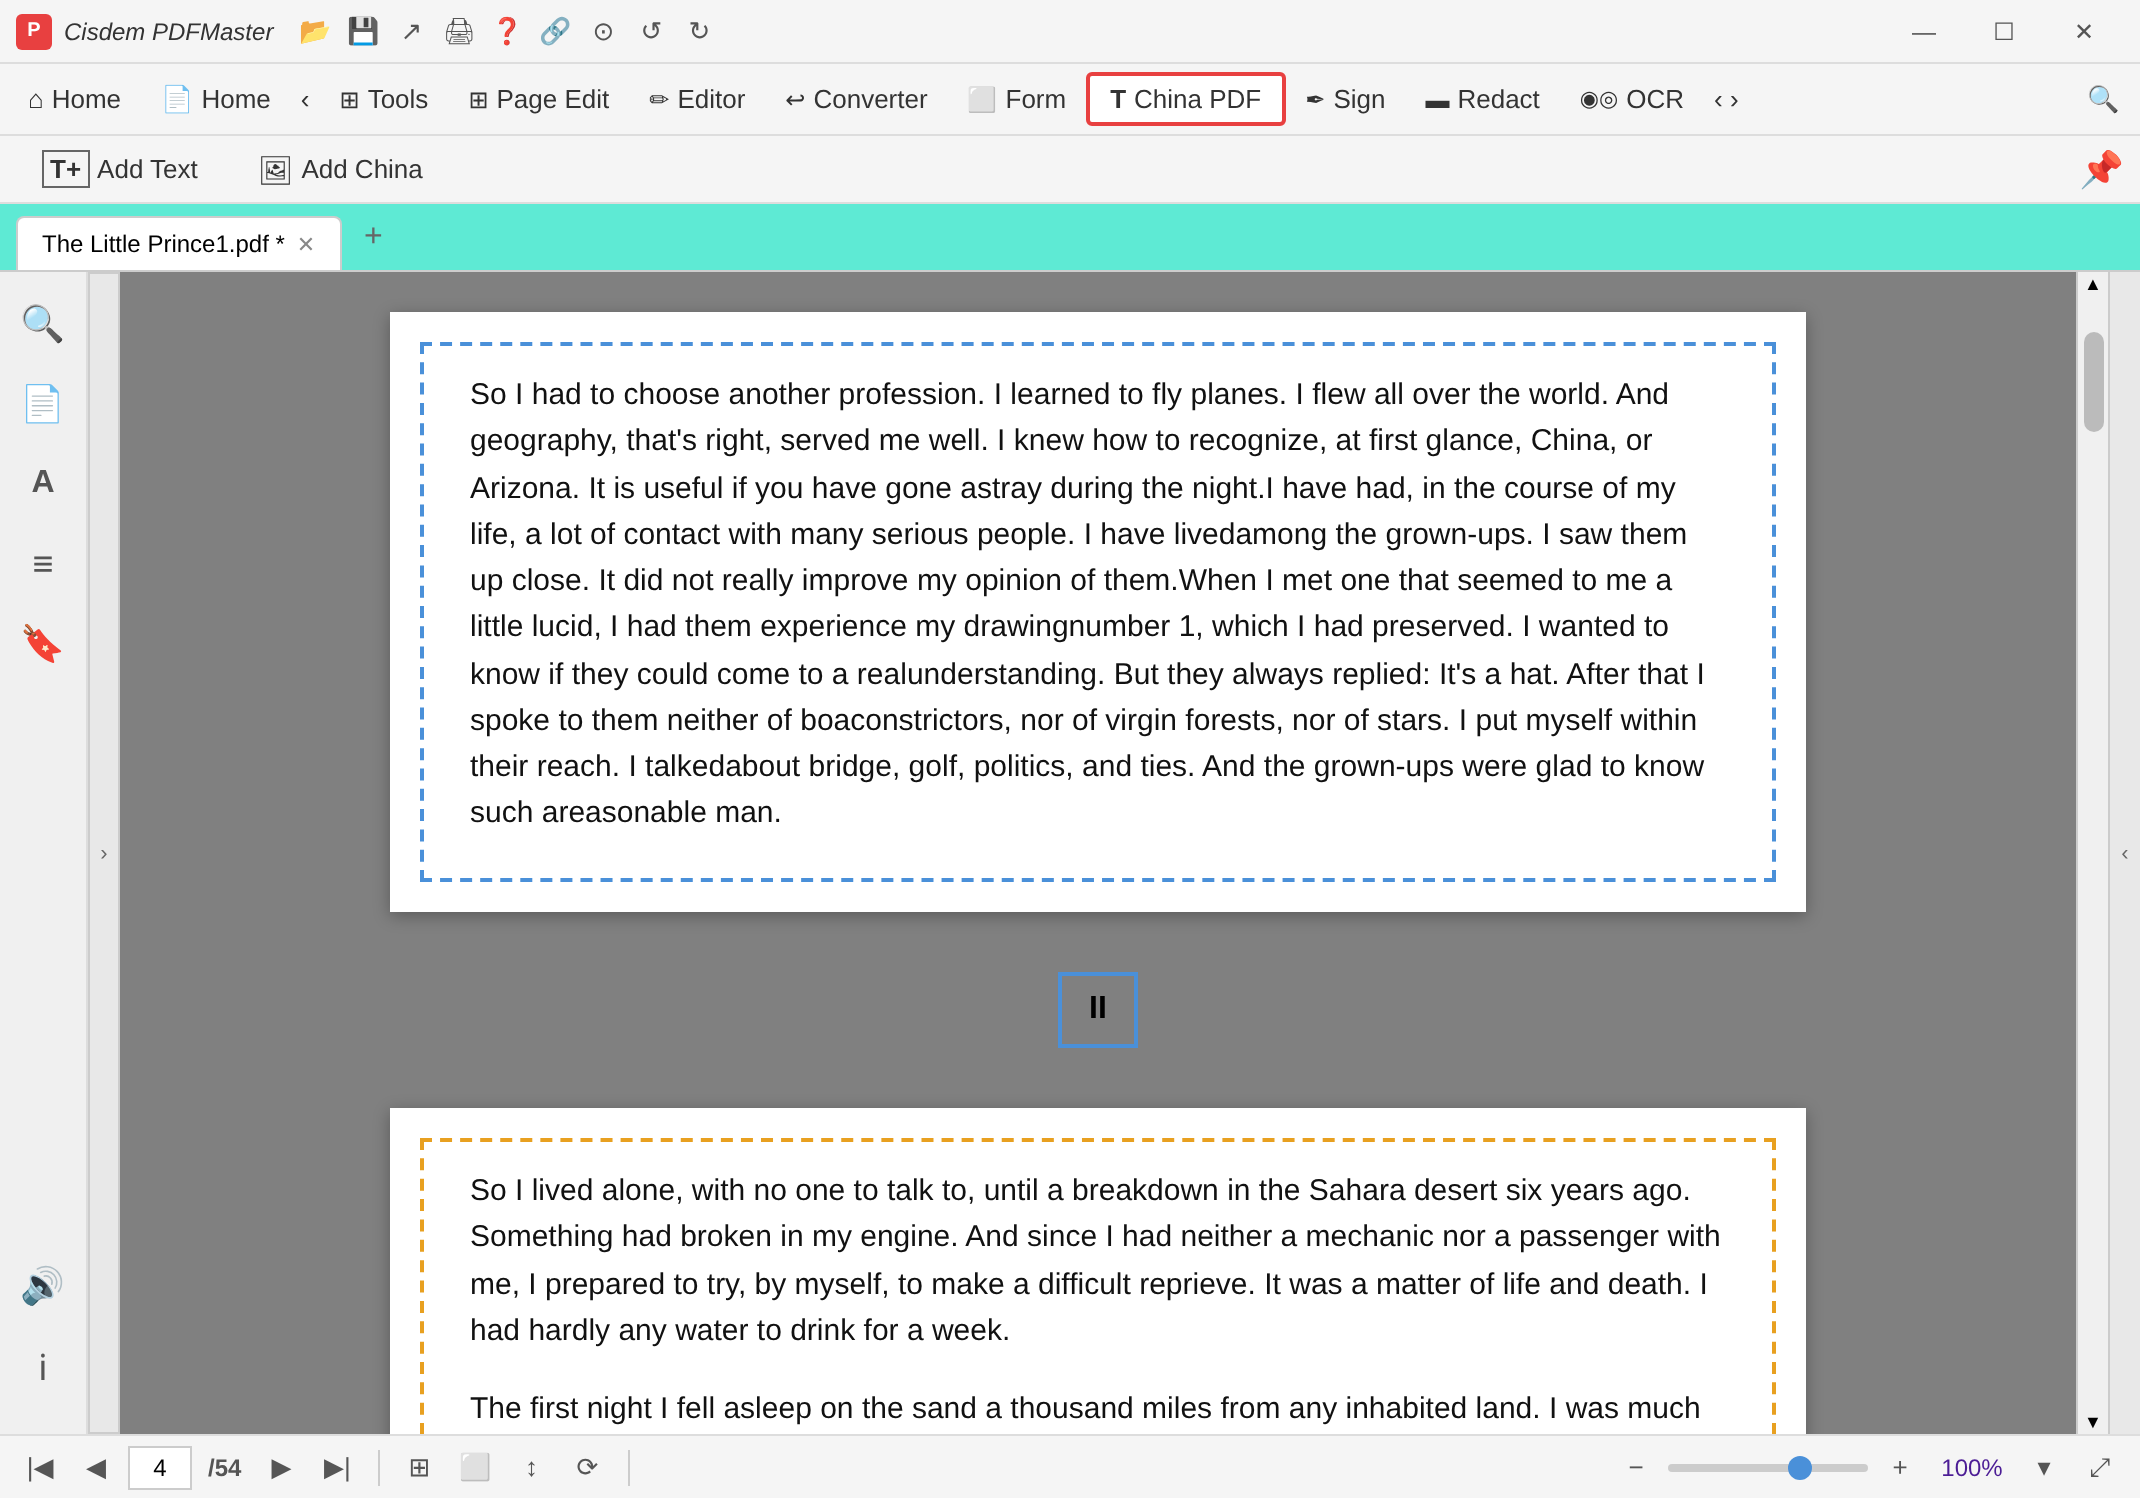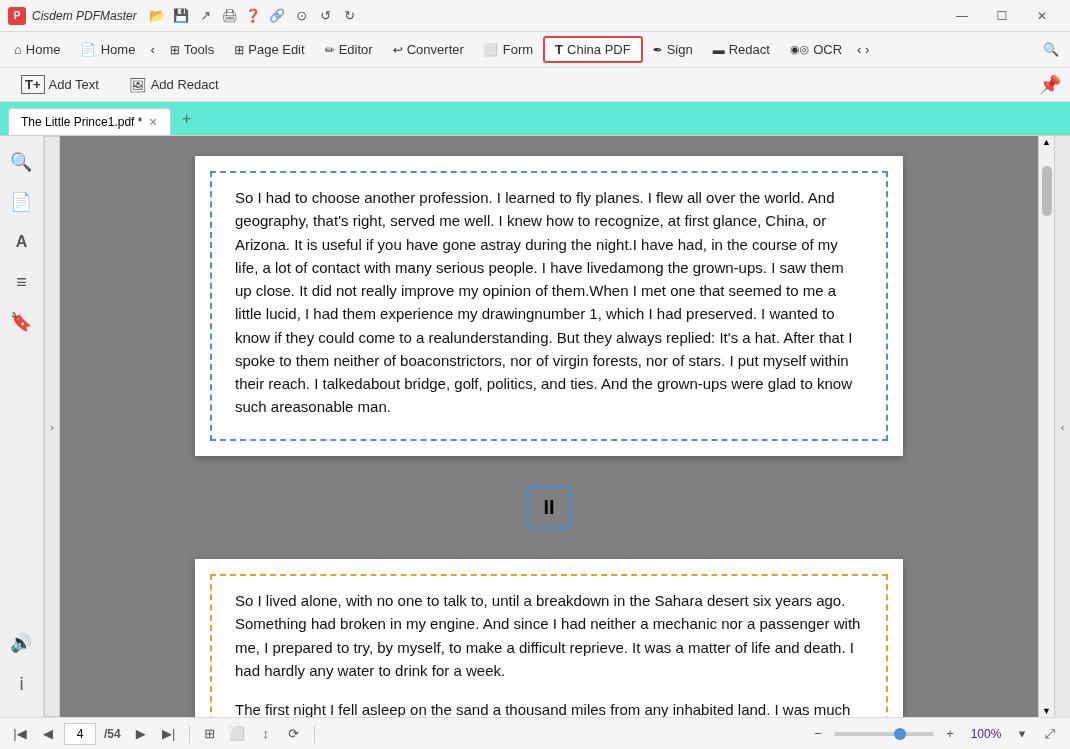--- a/index.html
+++ b/index.html
@@ -44,21 +44,21 @@
     .collapse-arrow { width: 16px; background: #e8e8e8; border: 1px solid #ccc; display: flex; align-items: center; justify-content: center; cursor: pointer; color: #666; font-size: 10px; }
     .pdf-area { flex: 1; background: #808080; overflow-y: auto; overflow-x: hidden; display: flex; flex-direction: column; align-items: center; padding: 20px; gap: 20px; }
 
     
     .pdf-page { background: white; width: 708px; min-height: 300px; position: relative; padding: 30px 40px; box-shadow: 0 2px 8px rgba(0,0,0,0.3); }
     .text-block-blue { position: absolute; top: 15px; left: 15px; right: 15px; bottom: 15px; border: 2px dashed #4a90d9; pointer-events: none; }
     .text-block-orange { position: absolute; top: 15px; left: 15px; right: 15px; bottom: 15px; border: 2px dashed #e8a020; pointer-events: none; }
     .page-text { font-size: 15px; line-height: 1.55; color: #111; }
 
     
-    .roman-box { border: 2px solid #4a90d9; padding: 8px 14px; font-size: 20px; font-weight: bold; display: inline-block; margin: 10px auto; }
+    .roman-box { border: 2px solid #4a90d9; padding: 8px 14px; font-size: 16px; font-weight: bold; display: inline-block; margin: 10px auto; }
 
     
     .bottombar { background: #f5f5f5; height: 32px; border-top: 1px solid #ddd; display: flex; align-items: center; padding: 0 8px; gap: 4px; }
     .bottom-btn { width: 24px; height: 24px; display: flex; align-items: center; justify-content: center; cursor: pointer; font-size: 13px; color: #555; border: none; background: none; }
     .page-input { width: 32px; height: 22px; border: 1px solid #ccc; text-align: center; font-size: 12px; }
     .page-total { font-size: 12px; color: #555; margin: 0 4px; font-weight: bold; }
     .bottom-sep { width: 1px; height: 18px; background: #ccc; margin: 0 4px; }
     .zoom-slider { width: 100px; height: 4px; background: #ccc; border-radius: 2px; position: relative; }
     .zoom-thumb { width: 12px; height: 12px; background: #4a90d9; border-radius: 50%; position: absolute; top: -4px; left: 60%; cursor: pointer; }
     .zoom-value { font-size: 12px; color: #4c1d95; width: 40px; text-align: center; }
@@ -139,21 +139,21 @@
   <div class="menu-item" style="margin-left:auto; padding:4px 6px;">🔍</div>
 </div>
 
 <div class="toolbar">
   <div class="toolbar-btn">
     <span style="font-size:13px; font-weight:bold; border:1px solid #666; padding:1px 3px;">T+</span>
     <span>Add Text</span>
   </div>
   <div class="toolbar-btn">
     <span style="font-size:14px;">🖼</span>
-    <span>Add Redact</span>
+    <span>Add China</span>
   </div>
   <span style="margin-left:auto; font-size:18px; cursor:pointer;">📌</span>
 </div>
 
 <div class="tabs-bar">
   <div class="tab">
     <span>The Little Prince1.pdf *</span>
     <span class="tab-close">✕</span>
   </div>
   <button class="tab-add">+</button>

